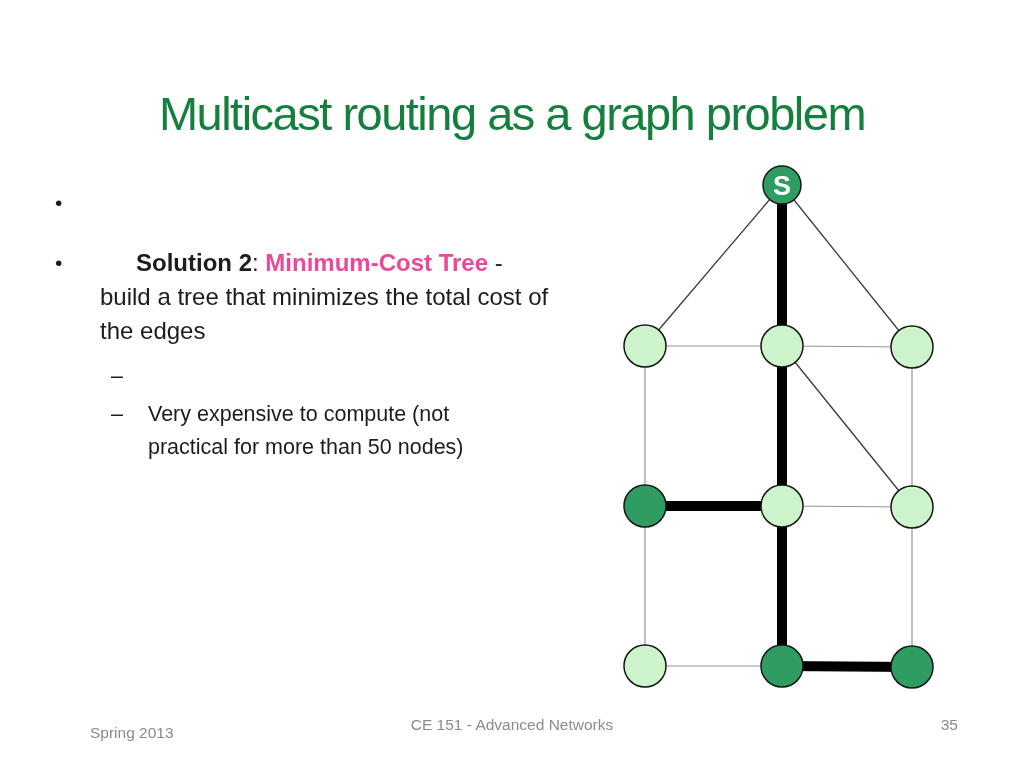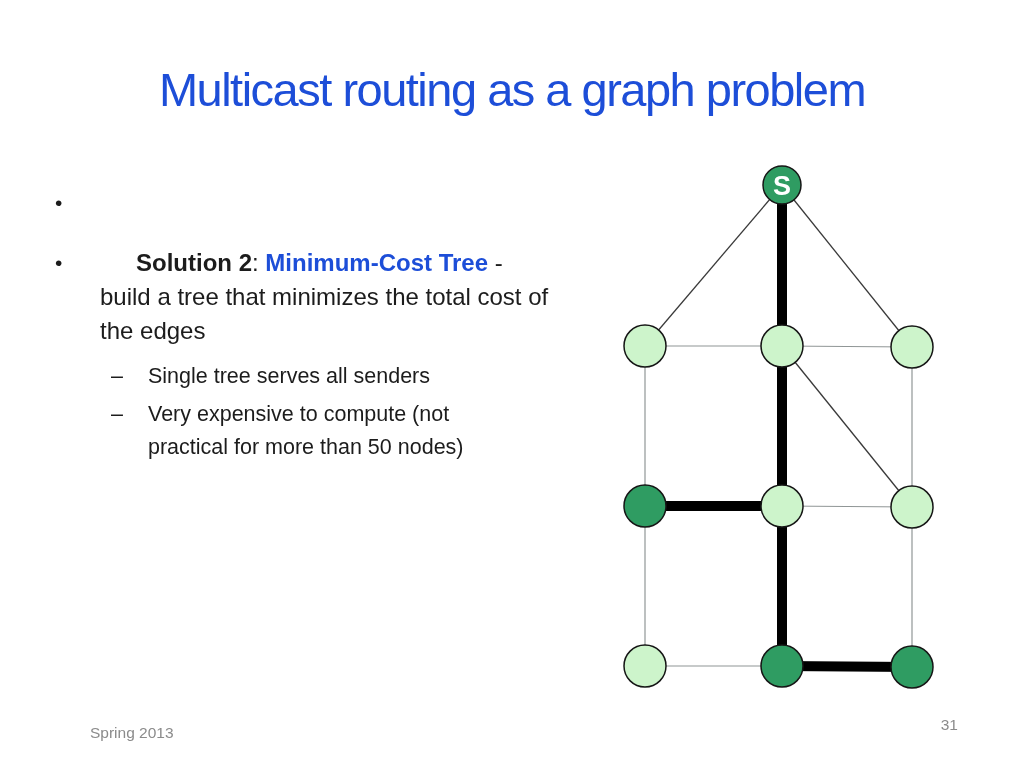--- a/index.html
+++ b/index.html
@@ -65,33 +65,32 @@
   }
   .f-left  { position: absolute; left: 90px;  top: 8px; }
   .f-center{ position: absolute; left: 0; right: 0; top: 0; text-align: center; }
   .f-right { position: absolute; right: 66px; top: 0; }
 </style>
 </head>
 <body>
 
 <div class="slide">
 
-  <h1 class="title" style="color: #1d4ed8;">Multicast routing as a graph problem</h1>
+  <h1 class="title" style="color: #15803d; margin-top: 24px;">Multicast routing as a graph problem</h1>
 
   <div class="bullets">
       <div class="bullet level1">
         <span class="marker">•</span>
       </div>
       <div class="bullet level1">
         <span class="marker">•</span>
-        <span class="txt"><span style="font-weight: bold; margin-left: 36px;">Solution 2</span><span>: </span><span style="font-weight: bold; color: #1d4ed8;">Minimum-Cost Tree</span><span> - build a tree that minimizes the total cost of the edges</span></span>
+        <span class="txt"><span style="font-weight: bold; margin-left: 36px;">Solution 2</span><span>: </span><span style="font-weight: bold; color: #ec4899;">Minimum-Cost Tree</span><span> - build a tree that minimizes the total cost of the edges</span></span>
       </div>
       <div class="bullet level2">
         <span class="marker">–</span>
-        <span class="txt"><span>Single tree serves all senders</span></span>
       </div>
       <div class="bullet level2">
         <span class="marker">–</span>
         <span class="txt"><span>Very expensive to compute (not practical for more than 50 nodes)</span></span>
       </div>
     </div>
 
   <svg class="graph" viewBox="0 0 1024 768">
       <line x1="645" y1="346" x2="782" y2="346" stroke="#909696" stroke-width="1.2"></line>
       <line x1="782" y1="346" x2="912" y2="347" stroke="#909696" stroke-width="1.2"></line>
@@ -117,16 +116,17 @@
       <circle cx="645" cy="506" r="21" fill="#2f9c62" stroke="#161616" stroke-width="1.5"></circle>
       <circle cx="782" cy="506" r="21" fill="#cdf4cb" stroke="#161616" stroke-width="1.5"></circle>
       <circle cx="912" cy="507" r="21" fill="#cdf4cb" stroke="#161616" stroke-width="1.5"></circle>
       <circle cx="645" cy="666" r="21" fill="#cdf4cb" stroke="#161616" stroke-width="1.5"></circle>
       <circle cx="782" cy="666" r="21" fill="#2f9c62" stroke="#161616" stroke-width="1.5"></circle>
       <circle cx="912" cy="667" r="21" fill="#2f9c62" stroke="#161616" stroke-width="1.5"></circle>
     </svg>
 
   <div class="footer">
     <span class="f-left" style="color: rgb(139, 139, 139);">Spring 2013</span>
-    <span class="f-right" style="color: rgb(139, 139, 139);">31</span>
+    <span class="f-center" style="color: rgb(139, 139, 139);">CE 151 - Advanced Networks</span>
+    <span class="f-right" style="color: rgb(139, 139, 139);">35</span>
   </div>
 
 </div>
 
 </body></html>

